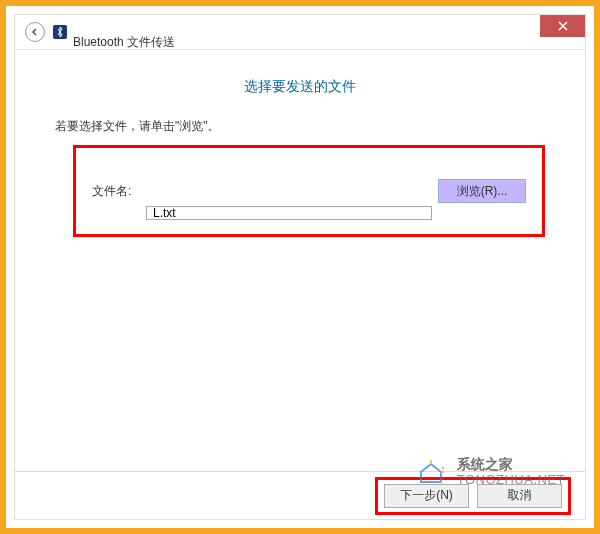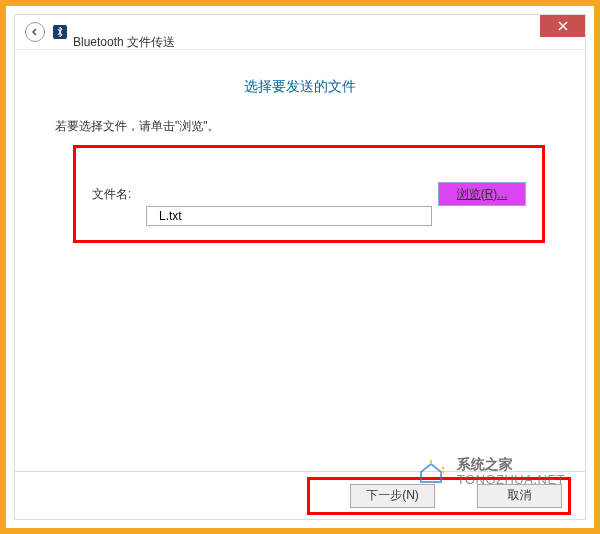--- a/index.html
+++ b/index.html
@@ -98,37 +98,36 @@
       align-items: center;
       gap: 6px;
     }
     .field-label {
       font-size: 12px;
       color: #333;
       min-width: 48px;
     }
     .file-input {
       flex: 1;
-      height: 20px;
+      height: 14px;
       border: 1px solid #aaa;
-      padding: 0 12px;
+      padding: 0 6px;
       font-size: 12px;
       background: #fff;
       margin-top: 44px;
     }
     .browse-btn {
       width: 88px;
       height: 24px;
       border: 1px solid #8faed6;
-      background: #d946ef;
+      background: #c4b5fd;
       font-size: 12px;
       color: #333;
       cursor: pointer;
       font-family: inherit;
-      text-decoration: underline;
     }
     .footer {
       position: absolute;
       bottom: 0; left: 0; right: 0;
       height: 48px;
       border-top: 1px solid #ddd;
       display: flex;
       justify-content: flex-end;
       align-items: center;
       padding-right: 14px;
@@ -142,21 +141,20 @@
     }
     .footer-btn {
       width: 85px;
       height: 24px;
       border: 1px solid #adadad;
       background: #efefef;
       font-size: 12px;
       color: #333;
       cursor: pointer;
       font-family: inherit;
-      margin-left: 34px;
     }
     .watermark {
       position: absolute;
       right: 20px;
       bottom: 32px;
       display: flex;
       align-items: center;
       gap: 12px;
       opacity: 0.7;
       pointer-events: none;

